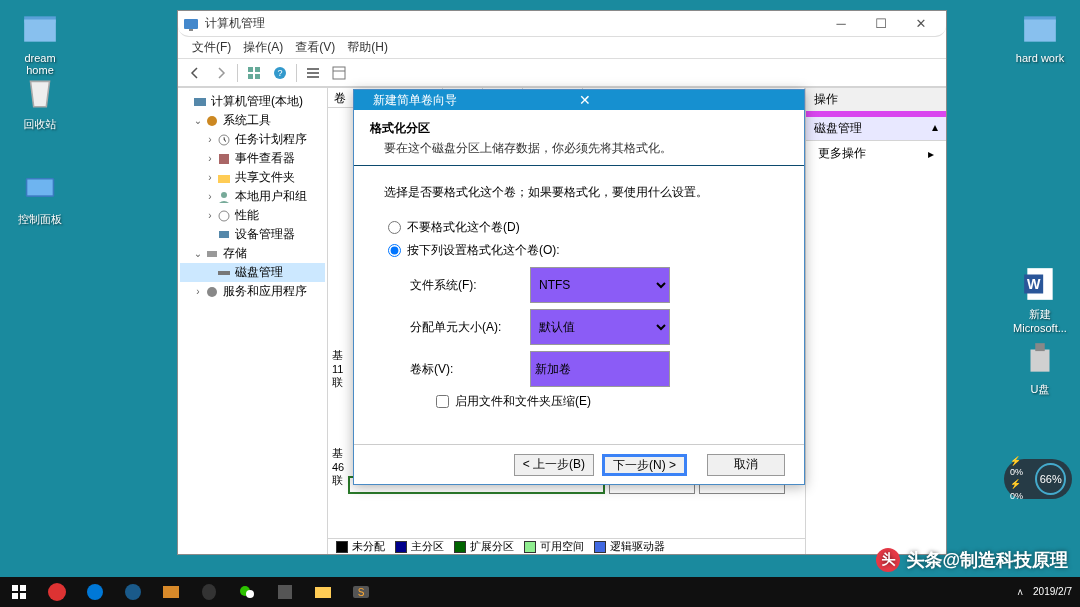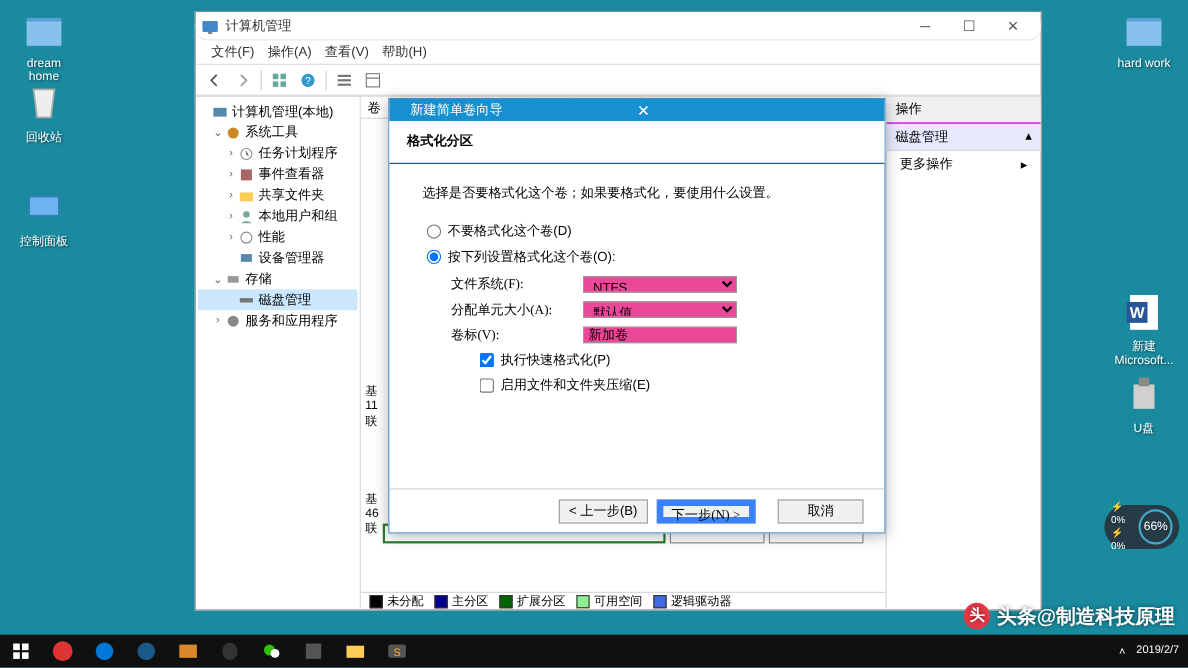--- a/index.html
+++ b/index.html
@@ -38,45 +38,45 @@
     
     .center-panel { flex: 1; display: flex; flex-direction: column; border-right: 1px solid #d4d4d4; }
     .col-headers { height: 20px; display: flex; border-bottom: 1px solid #d4d4d4; background: #fff; }
     .col-h { border-right: 1px solid #d4d4d4; padding: 2px 6px; font-size: 12px; }
     .vol-area { flex: 1; position: relative; }
     .legend { height: 16px; border-top: 1px solid #d4d4d4; display: flex; align-items: center; padding: 0 8px; gap: 10px; font-size: 11px; }
     .legend-item { display: flex; align-items: center; gap: 4px; }
     .legend-sw { width: 12px; height: 12px; border: 1px solid #333; }
     
     .actions-panel { width: 140px; }
-    .actions-header { background: #f0f0f0; border-bottom: 2px solid #d946ef; padding: 3px 8px; font-size: 12px; }
+    .actions-header { background: #f0f0f0; border-bottom: 6px solid #d946ef; padding: 3px 8px; font-size: 12px; }
     .actions-sub { padding: 3px 8px; font-size: 12px; background: #e8e8ff; border-bottom: 1px solid #d4d4d4; display: flex; justify-content: space-between; }
     .actions-item { padding: 4px 12px; font-size: 12px; display: flex; justify-content: space-between; align-items: center; }
     
     
     .wizard { position: absolute; left: 353px; top: 89px; width: 452px; height: 396px; background: #fff; border: 1px solid #4a8bc5; box-shadow: 0 2px 12px rgba(0,0,0,0.3); display: flex; flex-direction: column; }
     .wiz-title { height: 20px; background: #1690d0; color: #fff; display: flex; align-items: center; padding: 0 19px; font-size: 12px; }
     .wiz-title span { flex: 1; }
     .wiz-close { color: #fff; cursor: pointer; font-size: 14px; }
     .wiz-header { padding: 10px 16px 8px; border-bottom: 1px solid #0c4a6e; background: #fff; }
     .wiz-h1 { font-size: 12px; font-weight: bold; margin-bottom: 3px; }
     .wiz-h2 { font-size: 12px; color: #333; padding-left: 14px; }
     .wiz-body { flex: 1; padding: 18px 30px; font-size: 12px; }
     .wiz-intro { margin-bottom: 18px; }
     .radio-row { display: flex; align-items: center; margin: 6px 4px; }
     .radio-row input { margin-right: 6px; }
     .form-grid { margin-left: 26px; margin-top: 8px; }
     .form-row { display: flex; align-items: center; margin: 6px 0; }
-    .form-label { width: 120px; font-family: Liberation Serif, serif; }
-    .form-input { width: 140px; height: 15px; border: 1px solid #999; padding: 1px 4px; font-size: 12px; background: #ec4899; }
+    .form-label { width: 120px; }
+    .form-input { width: 140px; height: 36px; border: 1px solid #999; padding: 1px 4px; font-size: 12px; background: #8b5cf6; }
     .check-row { display: flex; align-items: center; margin: 6px 0 6px 26px; }
     .check-row input { margin-right: 6px; }
     .wiz-footer { height: 40px; border-top: 1px solid #ccc; display: flex; align-items: center; justify-content: flex-end; padding: 0 19px; gap: 8px; }
     .wiz-btn { min-width: 78px; height: 22px; border: 1px solid #999; background: #f0f0f0; font-size: 12px; padding: 0 8px; }
-    .wiz-btn.primary { border: 6px solid #3b82f6; font-family: Liberation Serif, serif; }
+    .wiz-btn.primary { border: 3px solid #3b82f6; }
     
     
     .taskbar { position: absolute; left: 0; bottom: 0; width: 100%; height: 30px; background: #101010; display: flex; align-items: center; }
     .tb-item { width: 38px; height: 30px; display: flex; align-items: center; justify-content: center; }
     .tb-right { margin-left: auto; display: flex; align-items: center; color: #fff; font-size: 10px; padding-right: 8px; gap: 10px; }
     .tb-time { text-align: center; line-height: 1.2; }
     
     
     .watermark { position: absolute; right: 12px; bottom: 35px; color: #fff; font-size: 18px; font-weight: bold; text-shadow: 0 0 4px rgba(0,0,0,0.6); display: flex; align-items: center; gap: 6px; }
     .wm-icon { width: 24px; height: 24px; background: #e63946; border-radius: 50%; display: flex; align-items: center; justify-content: center; color: #fff; font-size: 14px; }
@@ -357,20 +357,21 @@
   </div>
 </div>
 
 <div class="wizard">
   <div class="wiz-title">
     <span>新建简单卷向导</span>
     <span class="wiz-close">✕</span>
   </div>
   <div class="wiz-header">
     <div class="wiz-h1">格式化分区</div>
+    <div class="wiz-h2">要在这个磁盘分区上储存数据，你必须先将其格式化。</div>
   </div>
   <div class="wiz-body">
     <div class="wiz-intro">选择是否要格式化这个卷；如果要格式化，要使用什么设置。</div>
     <label class="radio-row">
       <input type="radio" name="fmt" style="">
         <span>不要格式化这个卷(D)</span>
     </label>
     <label class="radio-row">
       <input type="radio" name="fmt" checked="" style="">
         <span>按下列设置格式化这个卷(O):</span>
@@ -382,24 +383,20 @@
       </div>
       <div class="form-row">
         <span class="form-label">分配单元大小(A):</span>
         <select class="form-input"><option>默认值</option></select>
       </div>
       <div class="form-row">
         <span class="form-label">卷标(V):</span>
         <input class="form-input" value="新加卷" style="">
       </div>
       <label class="check-row">
-        <input type="checkbox" checked="" style="">
-          <span>执行快速格式化(P)</span>
-      </label>
-      <label class="check-row">
         <input type="checkbox" style="">
           <span>启用文件和文件夹压缩(E)</span>
       </label>
     </div>
   </div>
   <div class="wiz-footer">
     <button class="wiz-btn">&lt; 上一步(B)</button>
     <button class="wiz-btn primary">下一步(N) &gt;</button>
     <button class="wiz-btn" style="margin-left:12px">取消</button>
   </div>

